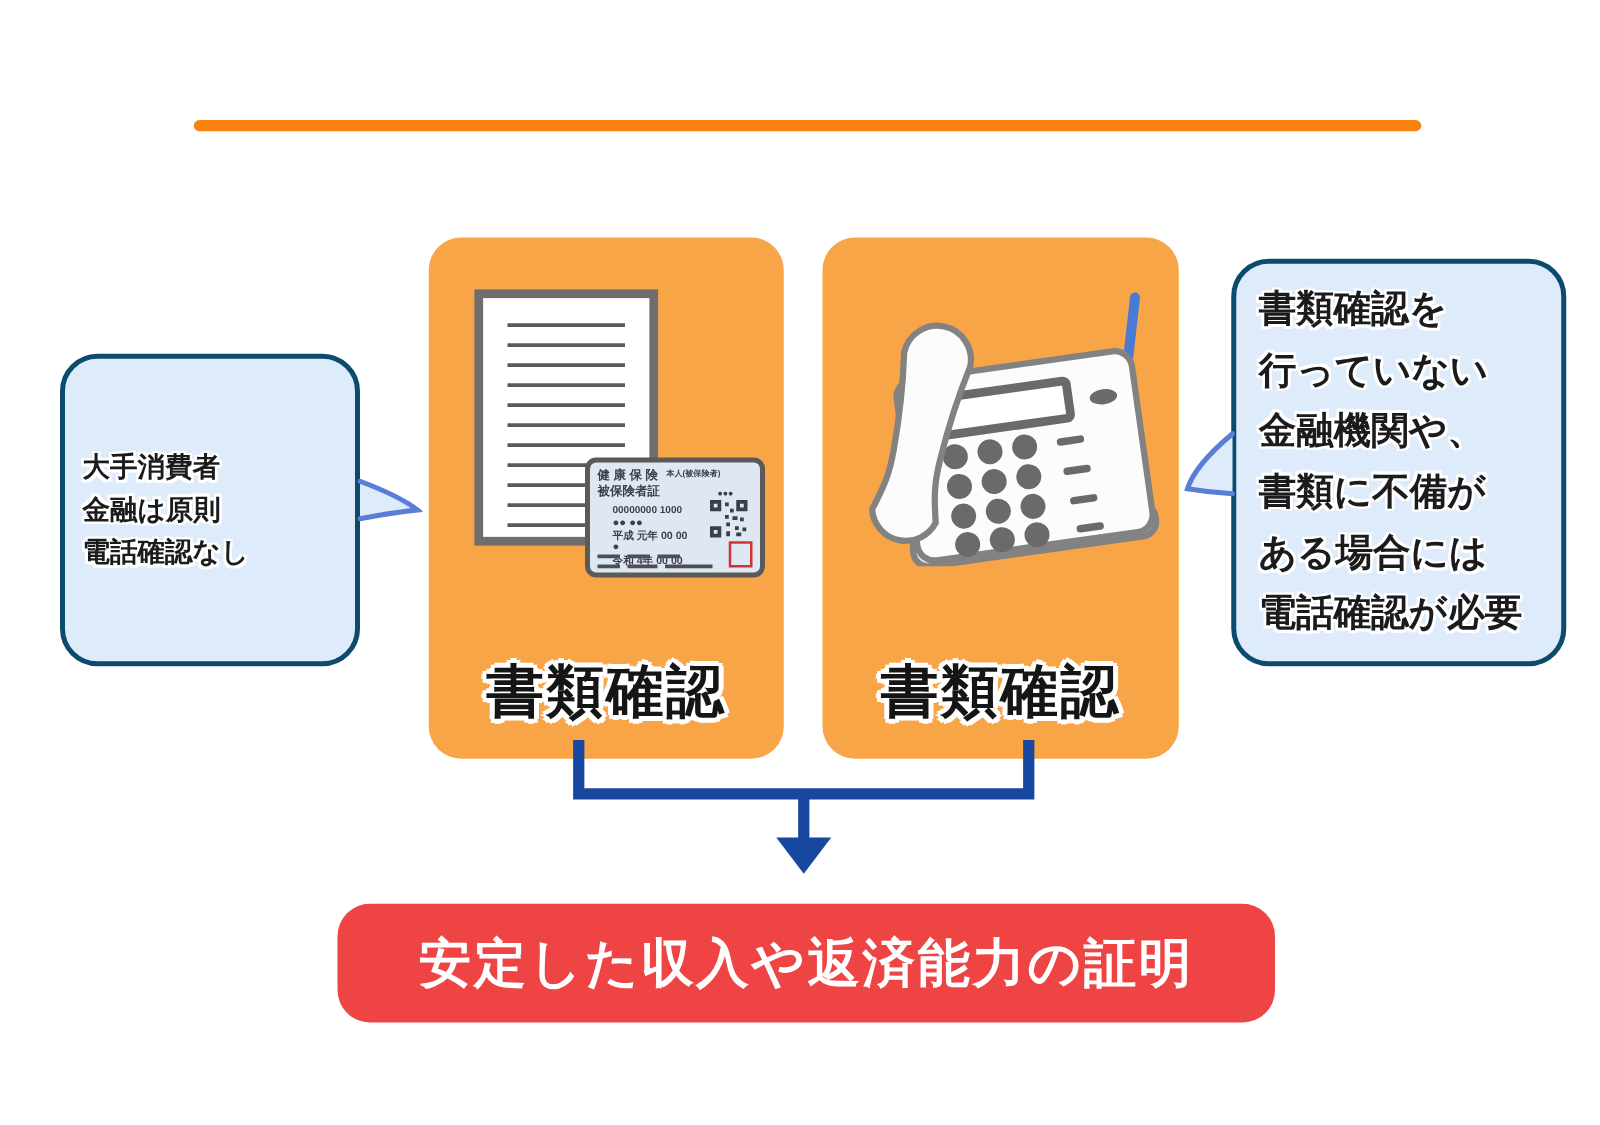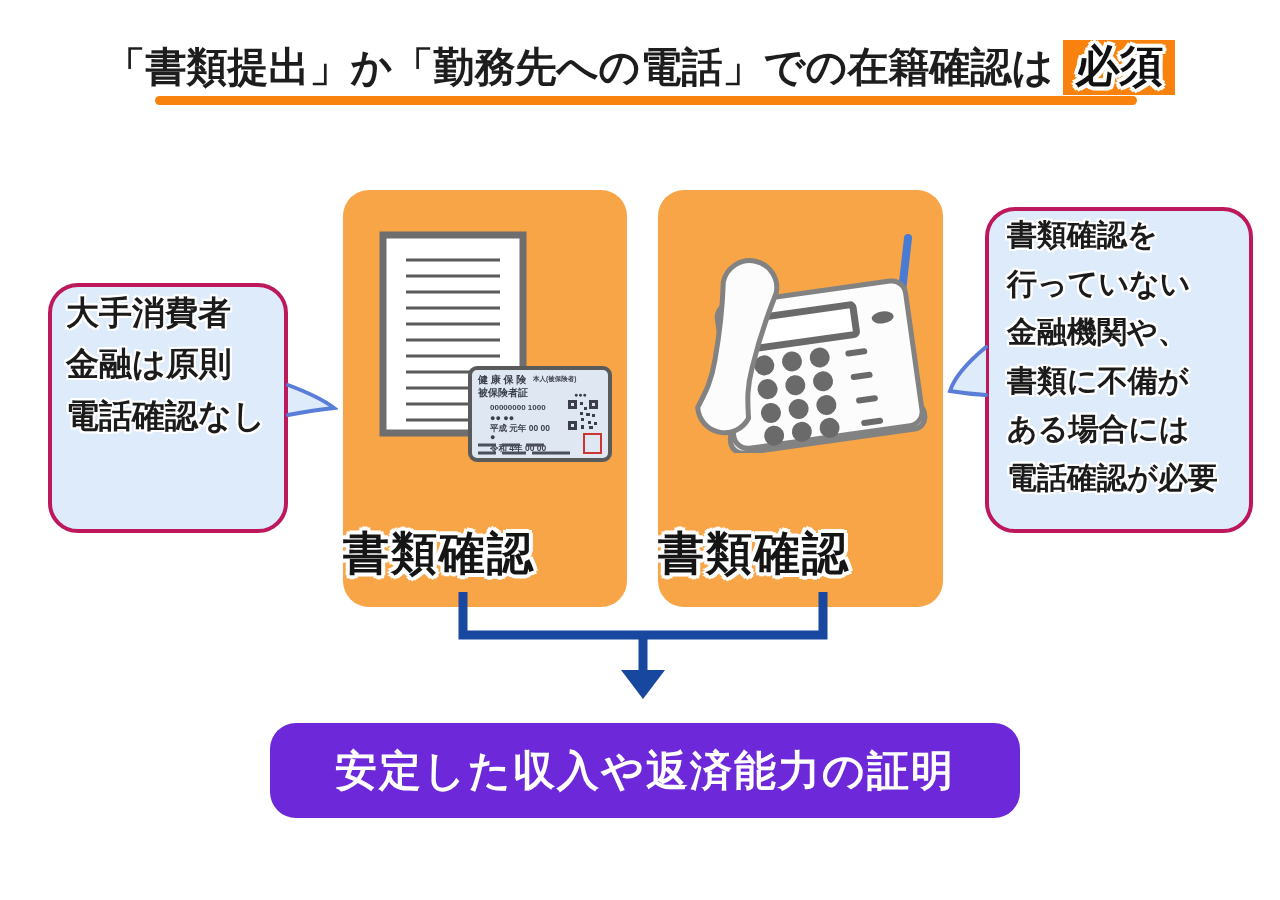--- a/index.html
+++ b/index.html
@@ -8,55 +8,51 @@
   .canvas{position:relative;width:1280px;height:900px;background:#ffffff;overflow:hidden;}
 
   
   .title-row{position:absolute;left:0;top:40px;width:100%;display:flex;justify-content:center;align-items:center;gap:10px;}
   .title-main{font-size:41px;font-weight:800;color:#1d1d1d;letter-spacing:0px;white-space:nowrap;}
   .badge{background:#F8820D;color:#111;font-size:44px;font-weight:800;padding:2px 12px 4px 12px;line-height:1.1;
          text-shadow:-3px -3px 0 #fff,0 -4px 0 #fff,3px -3px 0 #fff,-4px 0 0 #fff,4px 0 0 #fff,-3px 3px 0 #fff,0 4px 0 #fff,3px 3px 0 #fff;}
   .title-underline{position:absolute;left:155px;top:96px;width:982px;height:9px;background:#F8820D;border-radius:5px;}
 
   
-  .bubble{position:absolute;background:#DEEBFB;border:4px solid #be185d;border-radius:30px;display:flex;}
+  .bubble{position:absolute;background:#DEEBFB;border:4px solid #0c4a6e;border-radius:30px;display:flex;align-items:center;}
   .bubble-text{font-weight:800;color:#1b1b1b;white-space:pre-line;
          text-shadow:-2px -2px 0 #fff,0 -2px 0 #fff,2px -2px 0 #fff,-2px 0 0 #fff,2px 0 0 #fff,-2px 2px 0 #fff,0 2px 0 #fff,2px 2px 0 #fff;}
   .bubble-left{left:48px;top:283px;width:240px;height:250px;padding-left:14px;}
-  .bubble-left .bubble-text{font-size:33px;line-height:1.56;}
+  .bubble-left .bubble-text{font-size:22px;line-height:1.56;}
   .bubble-right{left:985px;top:207px;width:268px;height:326px;padding-left:18px;}
   .bubble-right .bubble-text{font-size:30px;line-height:1.62;}
   .tail{position:absolute;}
 
   
   .method-box{position:absolute;top:190px;width:285px;height:417px;background:#F8A547;border-radius:26px;}
   .method-box-doc{left:343px;width:284px;}
   .method-box-phone{left:658px;}
-  .method-label{position:absolute;bottom:22px;left:0;width:100%;text-align:left;font-size:46px;font-weight:800;color:#151515;letter-spacing:2px;
+  .method-label{position:absolute;bottom:22px;left:0;width:100%;text-align:center;font-size:46px;font-weight:800;color:#151515;letter-spacing:2px;
          text-shadow:-3px -3px 0 #fff,0 -4px 0 #fff,3px -3px 0 #fff,-4px 0 0 #fff,4px 0 0 #fff,-3px 3px 0 #fff,0 4px 0 #fff,3px 3px 0 #fff;}
   .icon-svg{position:absolute;}
 
   
   .bracket-svg{position:absolute;left:440px;top:586px;}
 
   
-  .result-box{position:absolute;left:270px;top:723px;width:750px;height:95px;background:#6d28d9;border-radius:26px;display:flex;align-items:center;justify-content:center;}
+  .result-box{position:absolute;left:270px;top:723px;width:750px;height:95px;background:#ef4444;border-radius:26px;display:flex;align-items:center;justify-content:center;}
   .result-label{color:#ffffff;font-size:42px;font-weight:800;letter-spacing:2px;white-space:nowrap;}
 
   .card-text{font-weight:700;fill:#3a3f4a;}
 </style>
 </head>
 <body>
 
 <div class="canvas">
 
-  <div class="title-row">
-    <span class="title-main">「書類提出」か「勤務先への電話」での在籍確認は</span>
-    <span class="badge">必須</span>
-  </div>
   <div class="title-underline"></div>
 
   <div class="bubble bubble-left">
     <span class="bubble-text">大手消費者
 金融は原則
 電話確認なし</span>
   </div>
   <svg class="tail" style="left:286px;top:382px;" width="52" height="38" viewBox="0 0 52 38">
     <path d="M 2 3 Q 34 15 48 26 Q 28 28 2 33" fill="#DEEBFB" stroke="#5A7DD8" stroke-width="4" stroke-linecap="round"></path>
   </svg>

